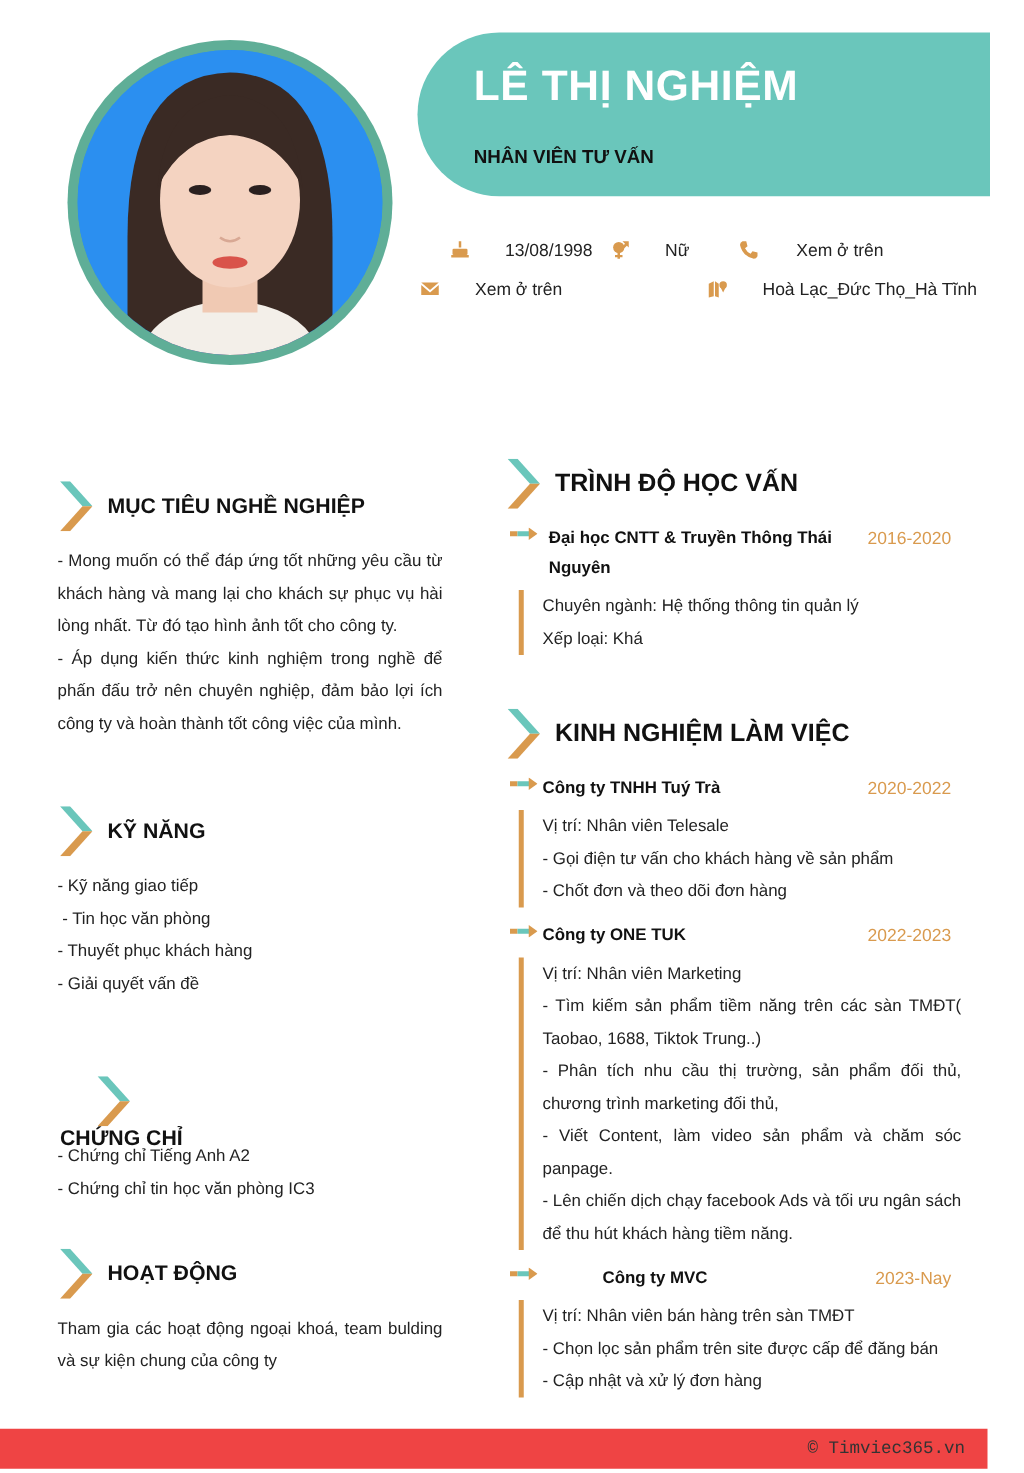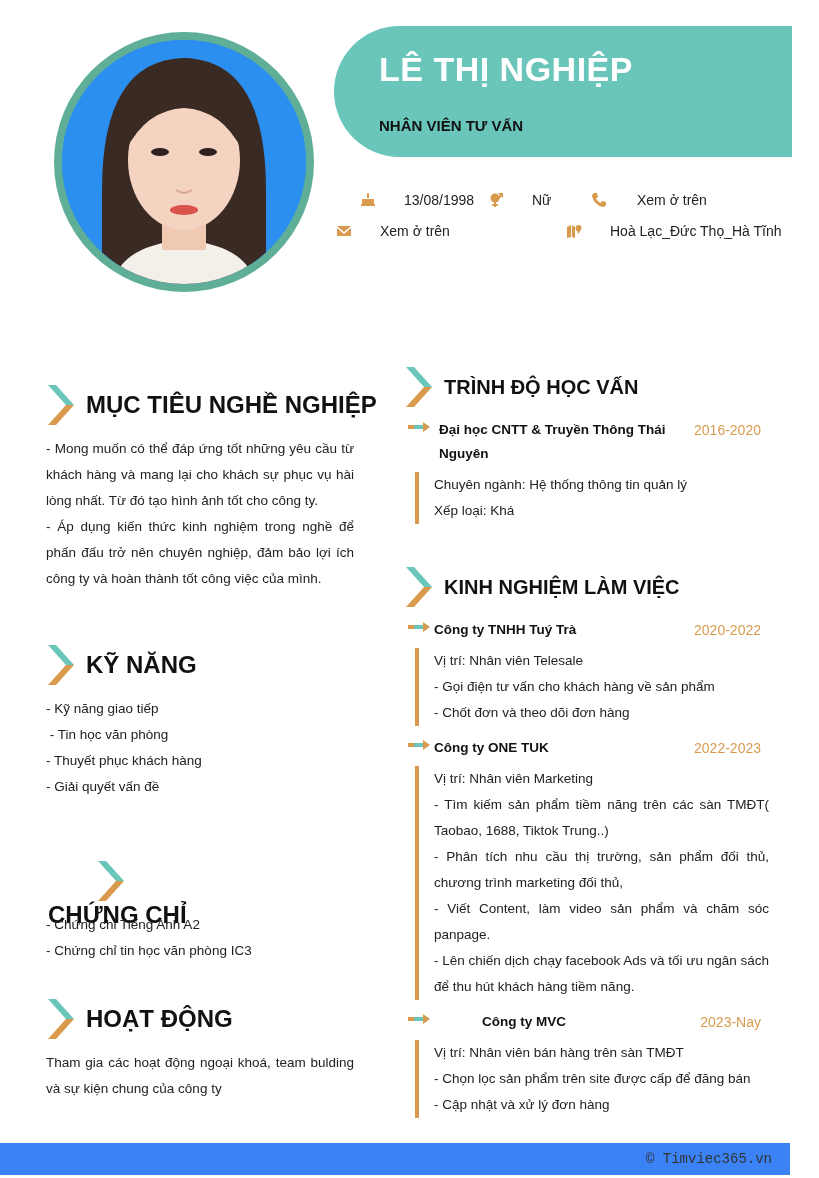--- a/index.html
+++ b/index.html
@@ -13,33 +13,33 @@
   .header-band { position: absolute; left: 334px; top: 26px; width: 458px; height: 131px; background: #6ac6bb; border-radius: 66px 0 0 66px; }
   .name { position: absolute; left: 379px; top: 50px; font-size: 34px; font-weight: bold; color: #ffffff; letter-spacing: 0.5px; }
   .title { position: absolute; left: 379px; top: 117px; font-size: 15px; font-weight: bold; color: #111; }
 
   .info { position: absolute; font-size: 14px; color: #222; display: flex; align-items: center; gap: 28px; }
   .info svg { width: 16px; height: 16px; fill: #d99a4e; }
 
   .section-head { position: absolute; display: flex; align-items: center; }
   .chev { width: 26px; height: 40px; position: relative; margin-right: 12px; }
   .chev svg { width: 26px; height: 40px; display: block; }
-  .section-head h2 { font-size: 24px; font-weight: bold; color: #111; }
+  .section-head h2 { font-size: 17px; font-weight: bold; color: #111; }
   .section-head.right h2 { font-size: 20px; }
 
   .para { position: absolute; font-size: 13.5px; line-height: 26px; color: #222; text-align: justify; }
   .list { position: absolute; font-size: 13.5px; line-height: 26px; color: #222; list-style: none; }
 
   .entry-head { position: absolute; left: 408px; width: 353px; display: flex; justify-content: space-between; align-items: flex-start; }
   .entry-head .arrow { width: 22px; height: 10px; margin-right: 4px; margin-top: 4px; flex: none; }
   .entry-head .org { font-size: 13.5px; font-weight: bold; color: #111; line-height: 24px; flex: 1; }
   .entry-head .years { font-size: 14px; color: #d99a4e; line-height: 24px; flex: none; margin-left: 10px; }
   .entry-body { position: absolute; left: 415px; border-left: 4px solid #d99a4e; padding-left: 15px; font-size: 13.5px; line-height: 26px; color: #222; text-align: justify; }
 
-  .footer { position: absolute; left: 0; top: 1143px; width: 790px; height: 32px; background: #3b82f6; }
+  .footer { position: absolute; left: 0; top: 1143px; width: 790px; height: 32px; background: #ef4444; }
   .footer-text { position: absolute; right: 18px; top: 8px; font-family: "Liberation Mono", "DejaVu Sans Mono", monospace; font-size: 14px; color: #333; }
 </style>
 </head>
 <body>
 
 <div class="avatar-wrap">
   <div class="avatar">
     <svg viewBox="0 0 244 244">
       <rect width="244" height="244" fill="#2b8ff0"></rect>
       <path d="M40 244 L40 150 Q40 20 122 18 Q204 20 204 150 L204 244 Z" fill="#3a2a24"></path>
@@ -49,21 +49,21 @@
       <path d="M64 110 Q70 40 122 36 Q174 40 180 110 Q160 70 122 68 Q84 70 64 110 Z" fill="#3a2a24"></path>
       <ellipse cx="98" cy="112" rx="9" ry="4" fill="#2a2020"></ellipse>
       <ellipse cx="146" cy="112" rx="9" ry="4" fill="#2a2020"></ellipse>
       <path d="M114 150 Q122 156 130 150" stroke="#d8a894" stroke-width="2" fill="none"></path>
       <ellipse cx="122" cy="170" rx="14" ry="5" fill="#d9534a"></ellipse>
     </svg>
   </div>
 </div>
 
 <div class="header-band"></div>
-<div class="name">LÊ THỊ NGHIỆP</div>
+<div class="name">LÊ THỊ NGHIỆM</div>
 <div class="title">NHÂN VIÊN TƯ VẤN</div>
 
 <div class="info" style="left:360px; top:192px;">
   <svg viewBox="0 0 16 16">
       <rect x="7" y="1" width="2" height="5"></rect>
       <rect x="2" y="7" width="12" height="5" rx="1"></rect>
       <rect x="1" y="12" width="14" height="2"></rect>
     </svg>
   <span>13/08/1998</span>
 </div>

